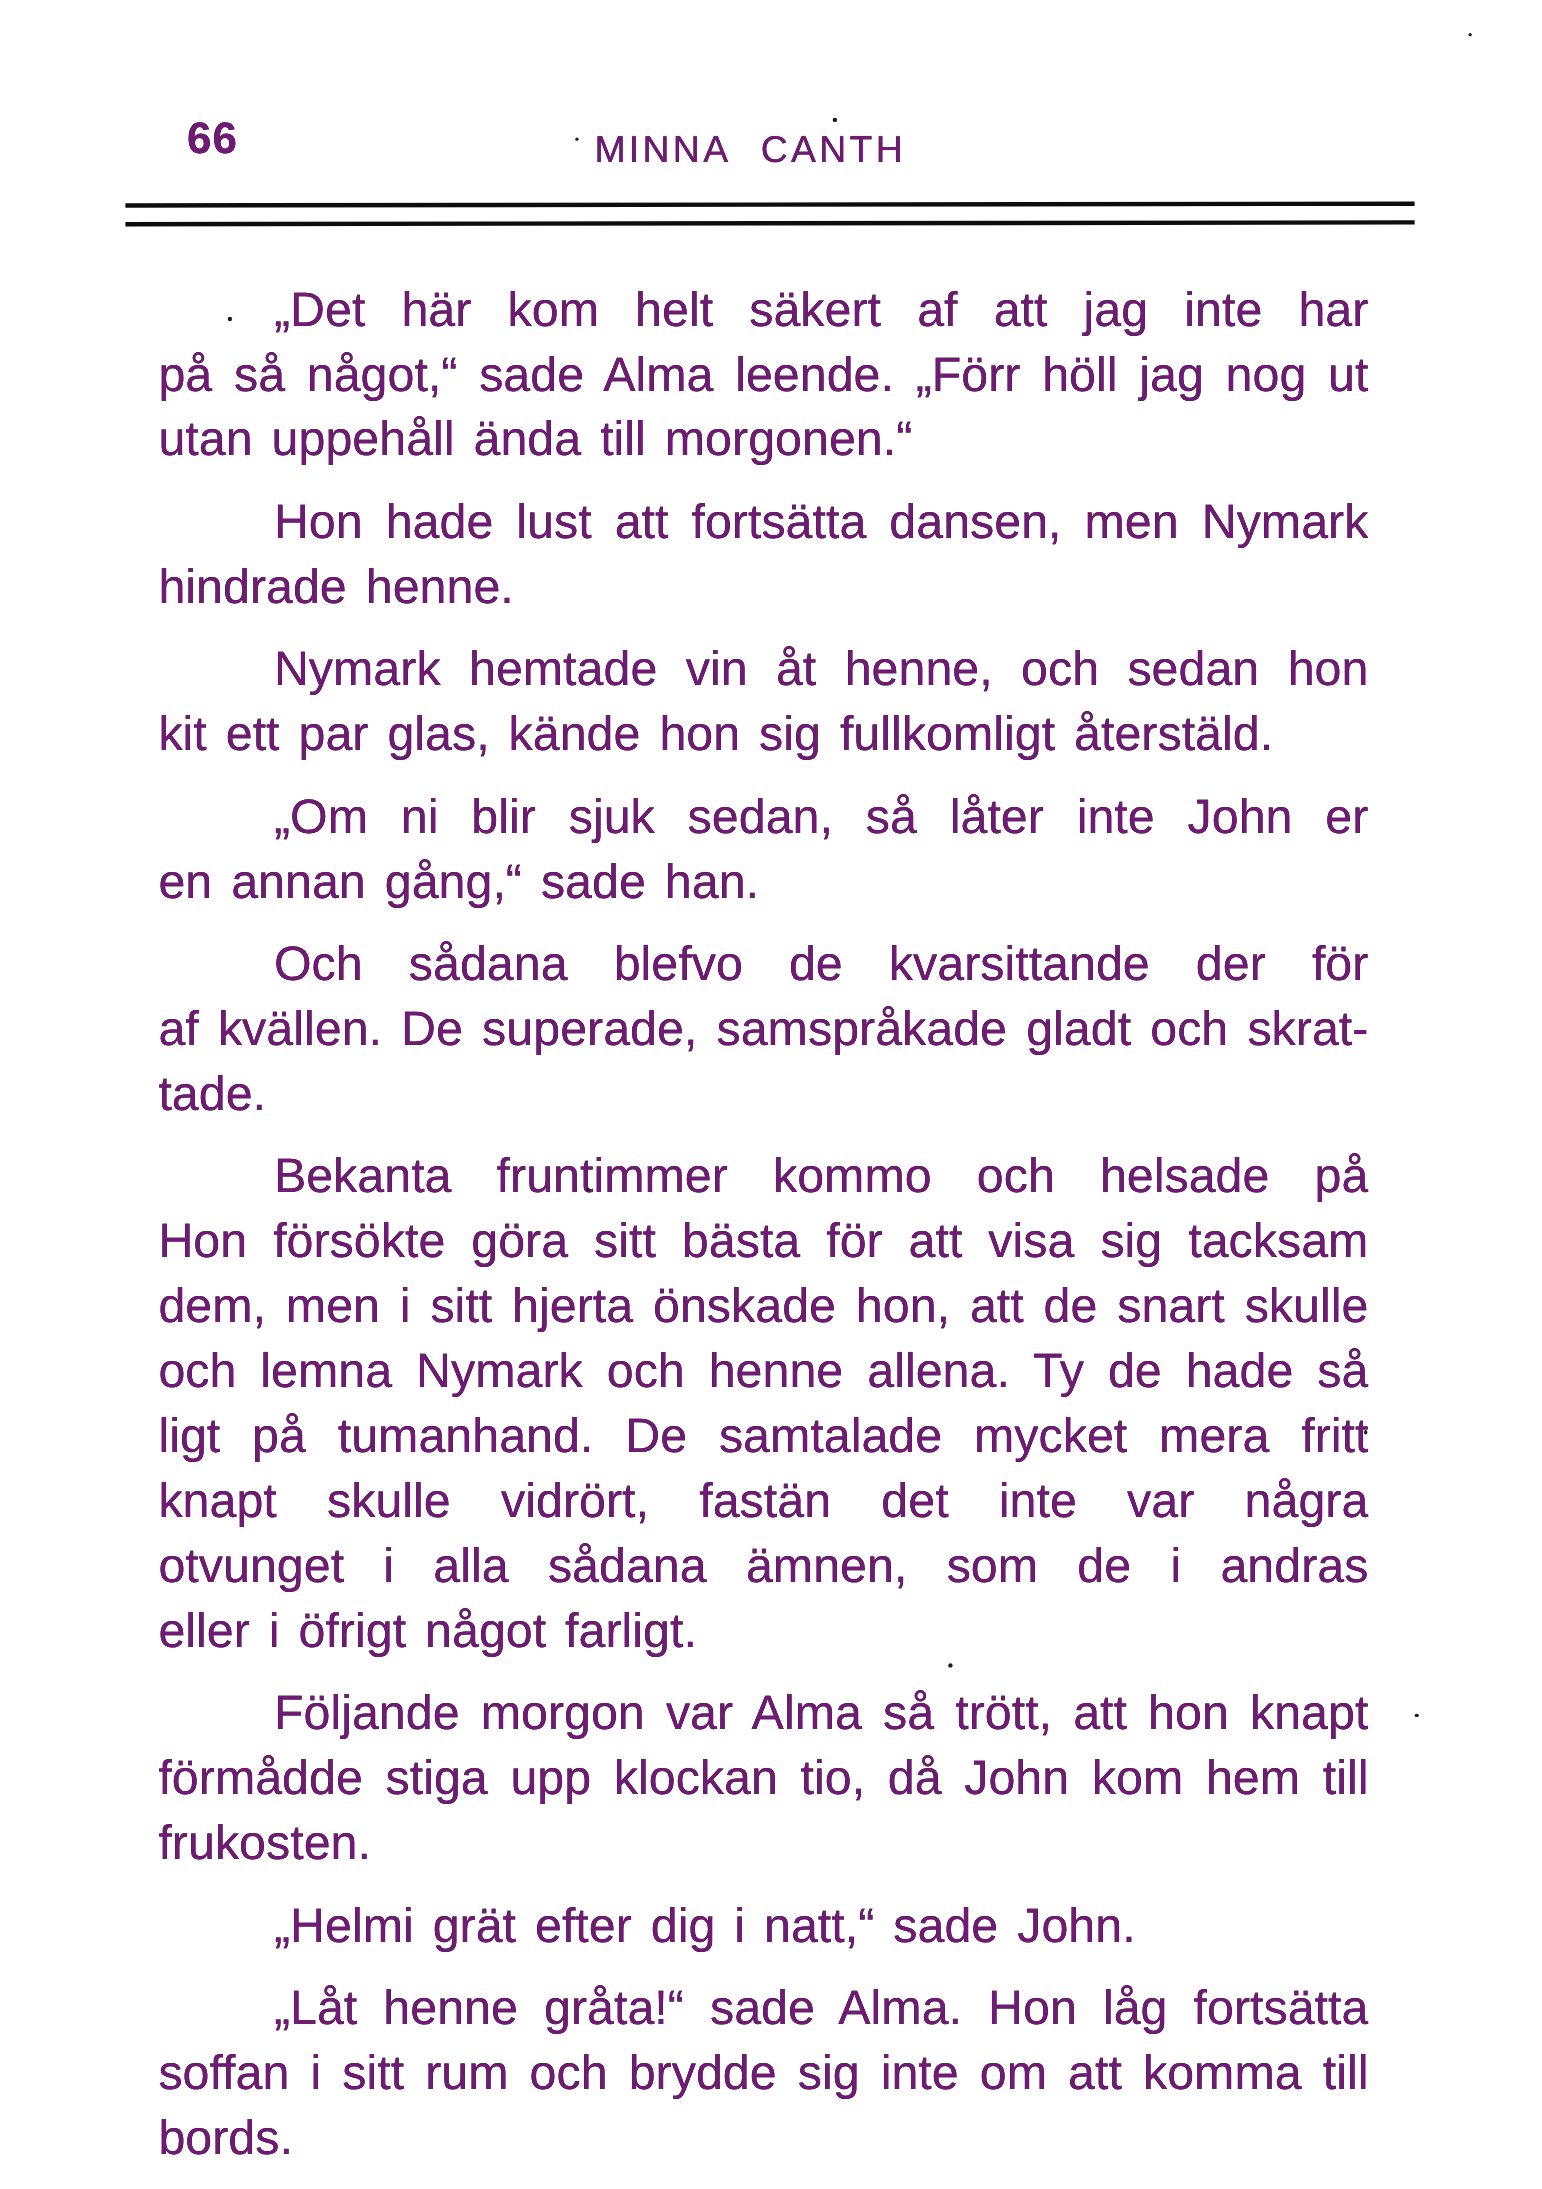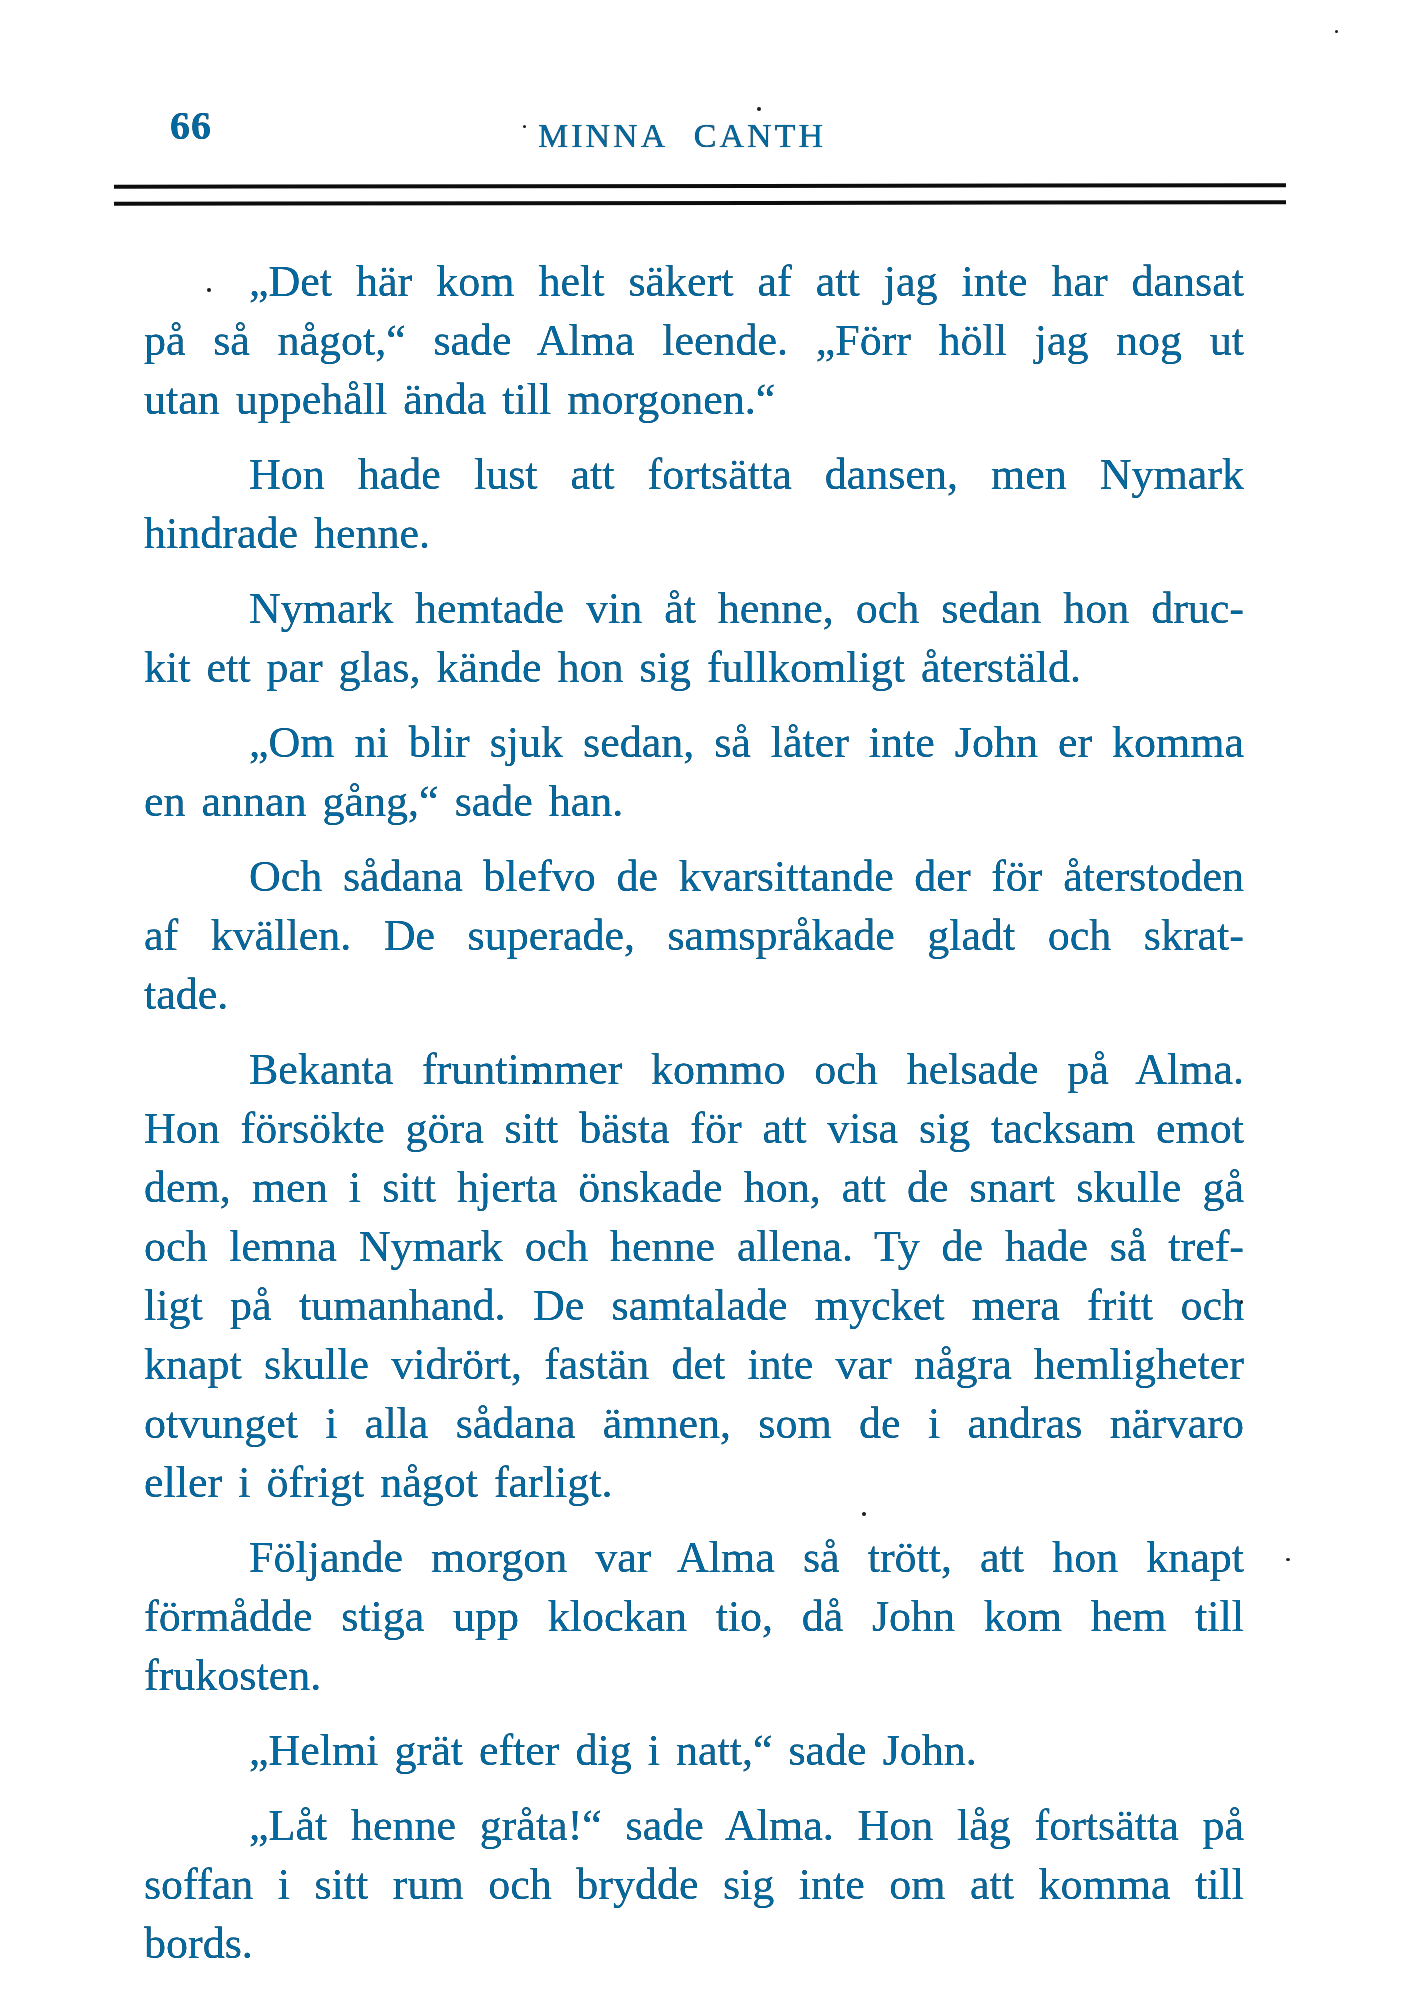--- a/index.html
+++ b/index.html
@@ -7,22 +7,22 @@
     margin: 0;
     padding: 0;
     background: #e8e8e8;
   }
   .page {
     position: relative;
     width: 1402px;
     height: 1990px;
     background: #ffffff;
     overflow: hidden;
-    font-family: Liberation Serif, serif;
-    color: #0369a1;
+    font-family: Liberation Sans, sans-serif;
+    color: #701a75;
   }
   
   .page-number {
     position: absolute;
     left: 170px;
     top: 106px;
     font-size: 40px;
     line-height: 40px;
     font-weight: 700;
     letter-spacing: 1px;

